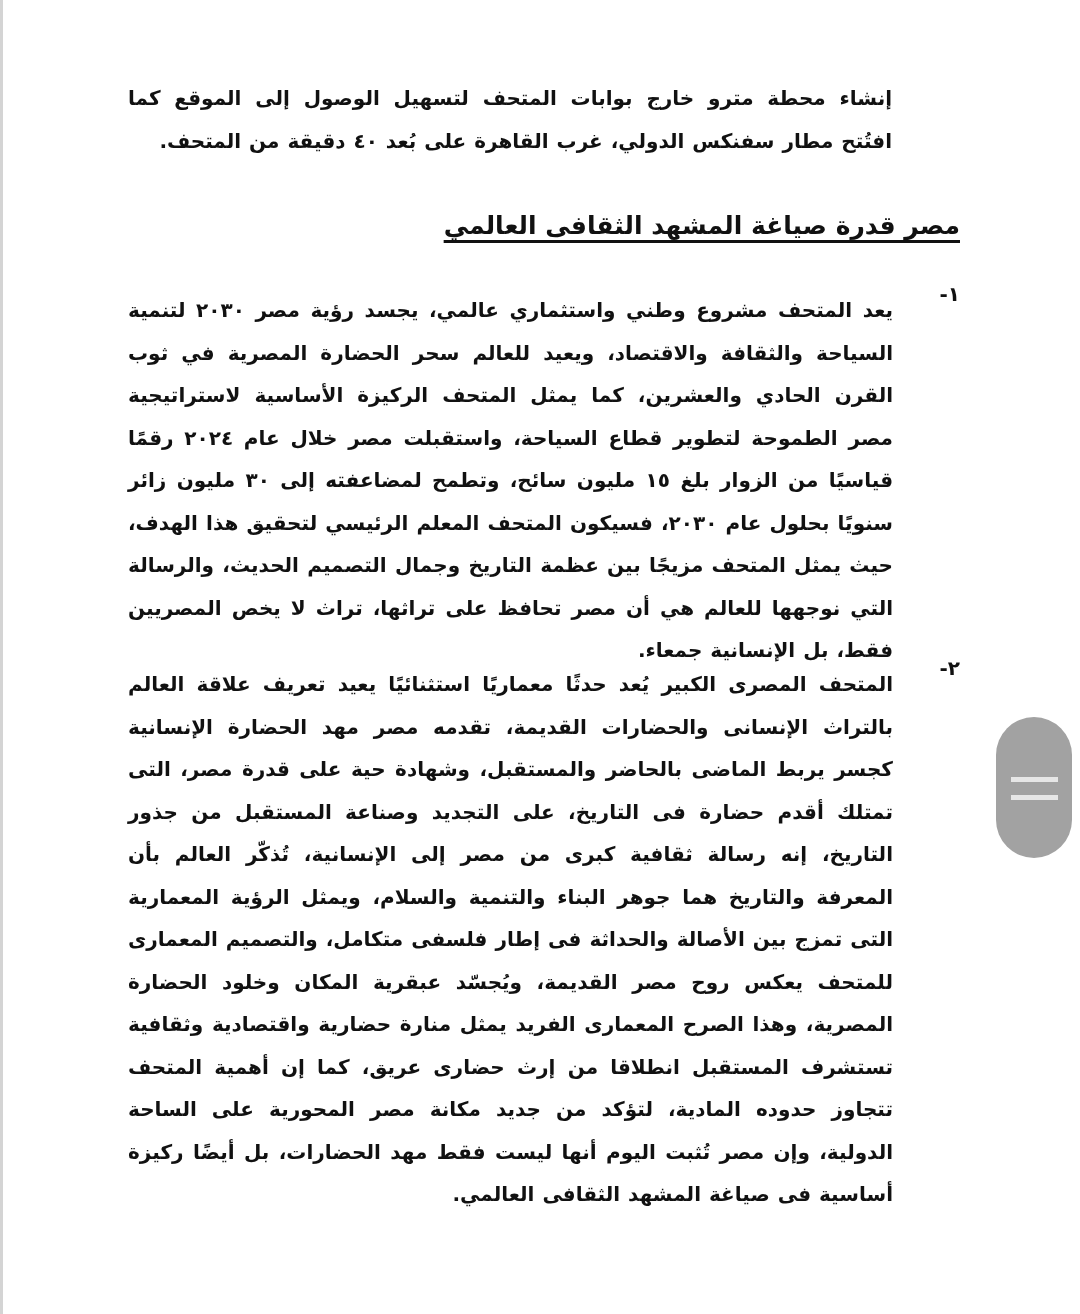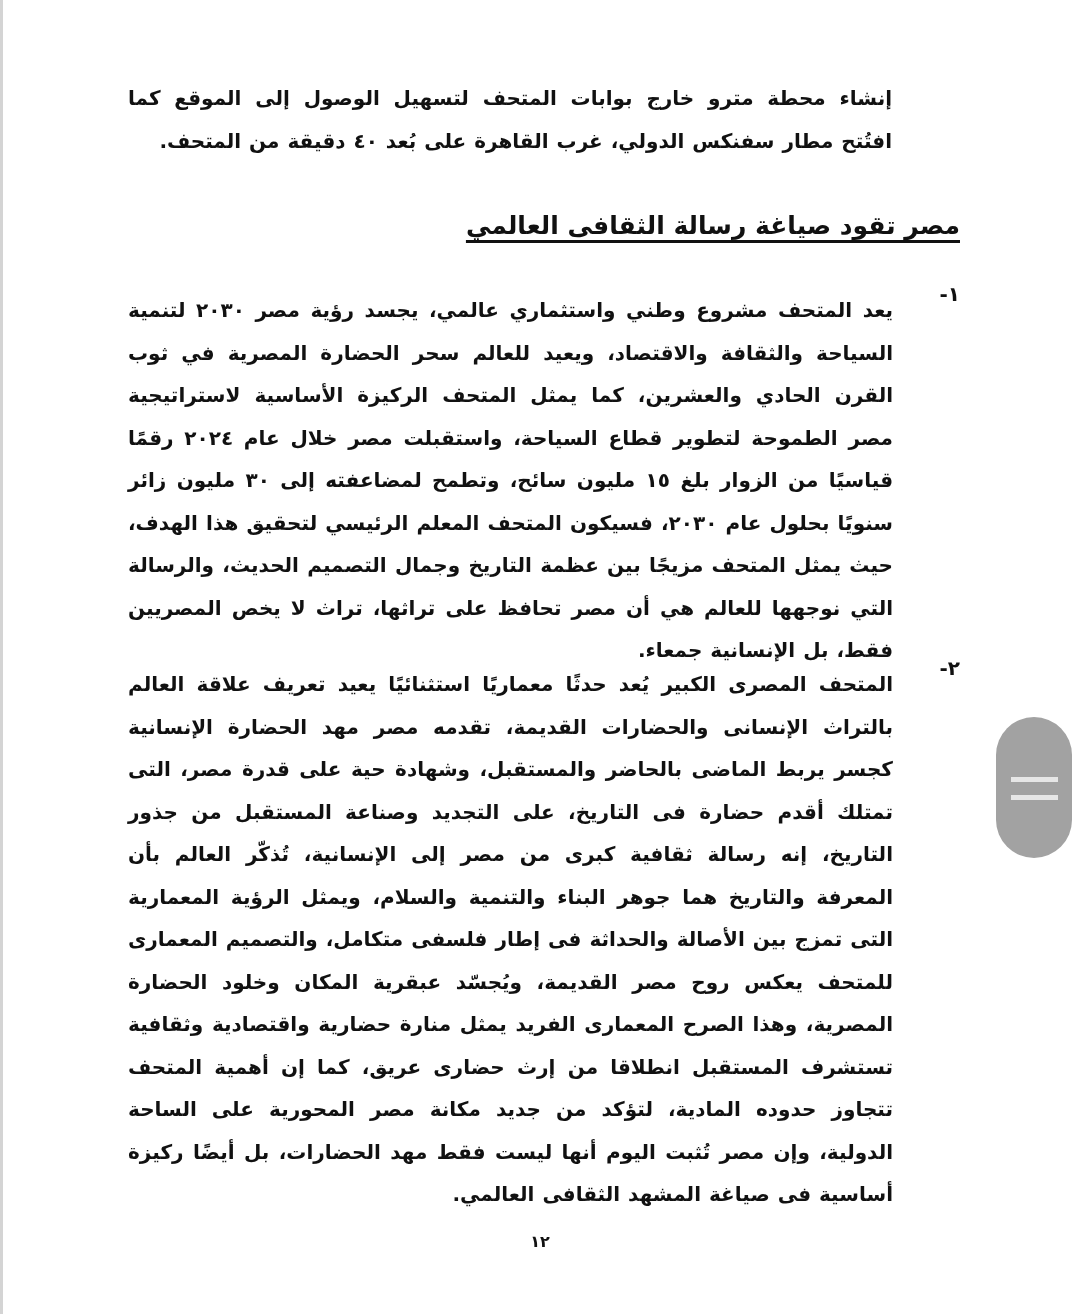--- a/index.html
+++ b/index.html
@@ -111,33 +111,32 @@
   </style>
 </head>
 <body>
 
 <div class="left-edge"></div>
 
 <div class="page">
 
   <div class="para intro">إنشاء محطة مترو خارج بوابات المتحف لتسهيل الوصول إلى الموقع كما افتُتح مطار سفنكس الدولي، غرب القاهرة على بُعد ٤٠ دقيقة من المتحف.</div>
 
-  <div class="heading">مصر تقود صياغة رسالة الثقافى العالمي</div>
+  <div class="heading">مصر قدرة صياغة المشهد الثقافى العالمي</div>
 
   <div class="list-item item1">
     <span class="list-num">١-</span>
     <div class="para list-text">يعد المتحف مشروع وطني واستثماري عالمي، يجسد رؤية مصر ٢٠٣٠ لتنمية السياحة والثقافة والاقتصاد، ويعيد للعالم سحر الحضارة المصرية في ثوب القرن الحادي والعشرين، كما يمثل المتحف الركيزة الأساسية لاستراتيجية مصر الطموحة لتطوير قطاع السياحة، واستقبلت مصر خلال عام ٢٠٢٤ رقمًا قياسيًا من الزوار بلغ ١٥ مليون سائح، وتطمح لمضاعفته إلى ٣٠ مليون زائر سنويًا بحلول عام ٢٠٣٠، فسيكون المتحف المعلم الرئيسي لتحقيق هذا الهدف، حيث يمثل المتحف مزيجًا بين عظمة التاريخ وجمال التصميم الحديث، والرسالة التي نوجهها للعالم هي أن مصر تحافظ على تراثها، تراث لا يخص المصريين فقط، بل الإنسانية جمعاء.</div>
   </div>
 
   <div class="list-item item2">
     <span class="list-num">٢-</span>
     <div class="para list-text">المتحف المصرى الكبير يُعد حدثًا معماريًا استثنائيًا يعيد تعريف علاقة العالم بالتراث الإنسانى والحضارات القديمة، تقدمه مصر مهد الحضارة الإنسانية كجسر يربط الماضى بالحاضر والمستقبل، وشهادة حية على قدرة مصر، التى تمتلك أقدم حضارة فى التاريخ، على التجديد وصناعة المستقبل من جذور التاريخ، إنه رسالة ثقافية كبرى من مصر إلى الإنسانية، تُذكّر العالم بأن المعرفة والتاريخ هما جوهر البناء والتنمية والسلام، ويمثل الرؤية المعمارية التى تمزج بين الأصالة والحداثة فى إطار فلسفى متكامل، والتصميم المعمارى للمتحف يعكس روح مصر القديمة، ويُجسّد عبقرية المكان وخلود الحضارة المصرية، وهذا الصرح المعمارى الفريد يمثل منارة حضارية واقتصادية وثقافية تستشرف المستقبل انطلاقا من إرث حضارى عريق، كما إن أهمية المتحف تتجاوز حدوده المادية، لتؤكد من جديد مكانة مصر المحورية على الساحة الدولية، وإن مصر تُثبت اليوم أنها ليست فقط مهد الحضارات، بل أيضًا ركيزة أساسية فى صياغة المشهد الثقافى العالمي.</div>
   </div>
 
-  <div class="page-num">١٢</div>
 </div>
 
 <div class="scroll-handle">
   <span>
     <span class="grip g1"></span>
     <span class="grip g2"></span>
   </span>
 </div>
 
 </body></html>

